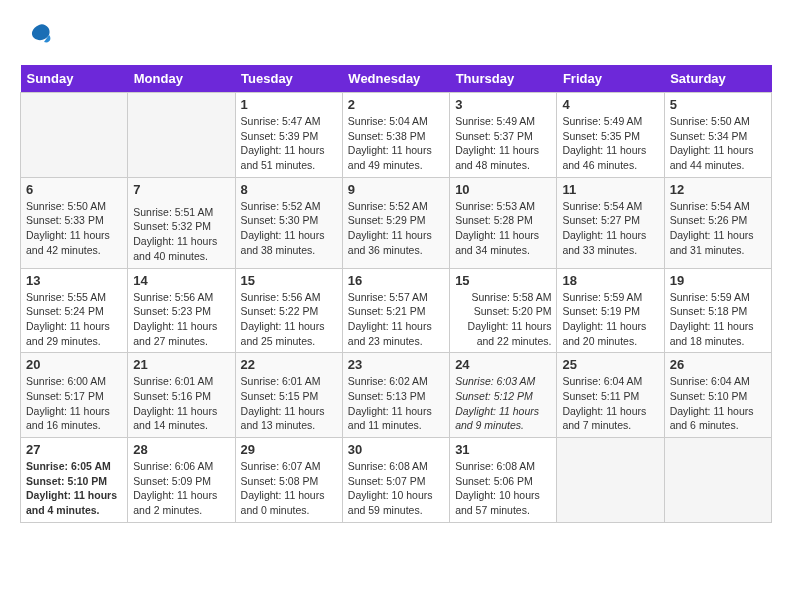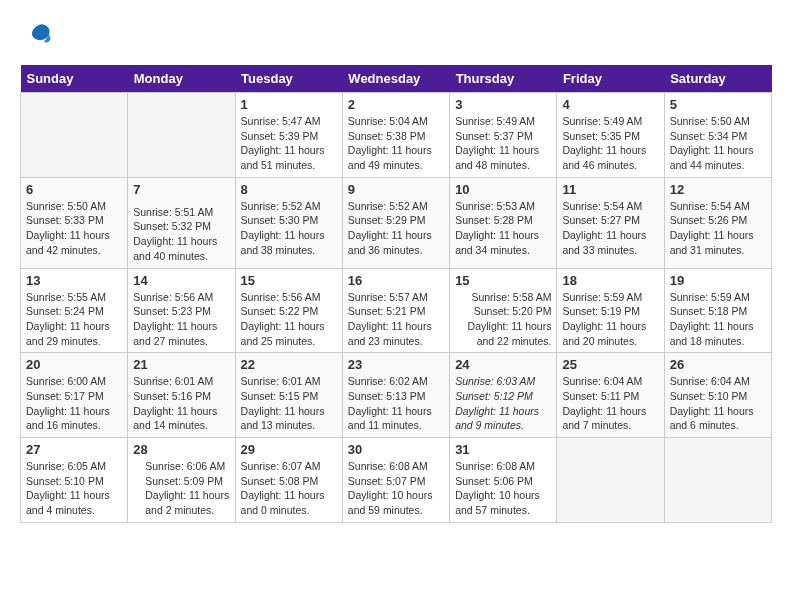--- a/index.html
+++ b/index.html
@@ -46,21 +46,21 @@
     .calendar-subtitle {
       font-size: 16px;
       color: #555;
     }
     table {
       width: 100%;
       border-collapse: collapse;
       table-layout: fixed;
     }
     th {
-      background-color: #4c1d95;
+      background-color: #6d28d9;
       color: #fff;
       text-align: left;
       padding: 6px 6px;
       font-size: 13px;
       font-weight: bold;
     }
     td {
       border: 1px solid #ccc;
       vertical-align: top;
       padding: 4px 5px;
@@ -309,28 +309,28 @@
           <div class="day-number">26</div>
           <div class="day-info" style="white-space: pre-line;">Sunrise: 6:04 AM
 Sunset: 5:10 PM
 Daylight: 11 hours
 and 6 minutes.</div>
         </td>
       </tr>
       <tr>
         <td>
           <div class="day-number">27</div>
-          <div class="day-info" style="white-space: pre-line;">Sunrise: 6:05 AM
+          <div class="day-info" style="white-space: pre-line; font-weight: bold;">Sunrise: 6:05 AM
 Sunset: 5:10 PM
 Daylight: 11 hours
 and 4 minutes.</div>
         </td>
         <td>
           <div class="day-number">28</div>
-          <div class="day-info" style="white-space: pre-line; margin-left: 12px;">Sunrise: 6:06 AM
+          <div class="day-info" style="white-space: pre-line;">Sunrise: 6:06 AM
 Sunset: 5:09 PM
 Daylight: 11 hours
 and 2 minutes.</div>
         </td>
         <td>
           <div class="day-number">29</div>
           <div class="day-info" style="white-space: pre-line;">Sunrise: 6:07 AM
 Sunset: 5:08 PM
 Daylight: 11 hours
 and 0 minutes.</div>

